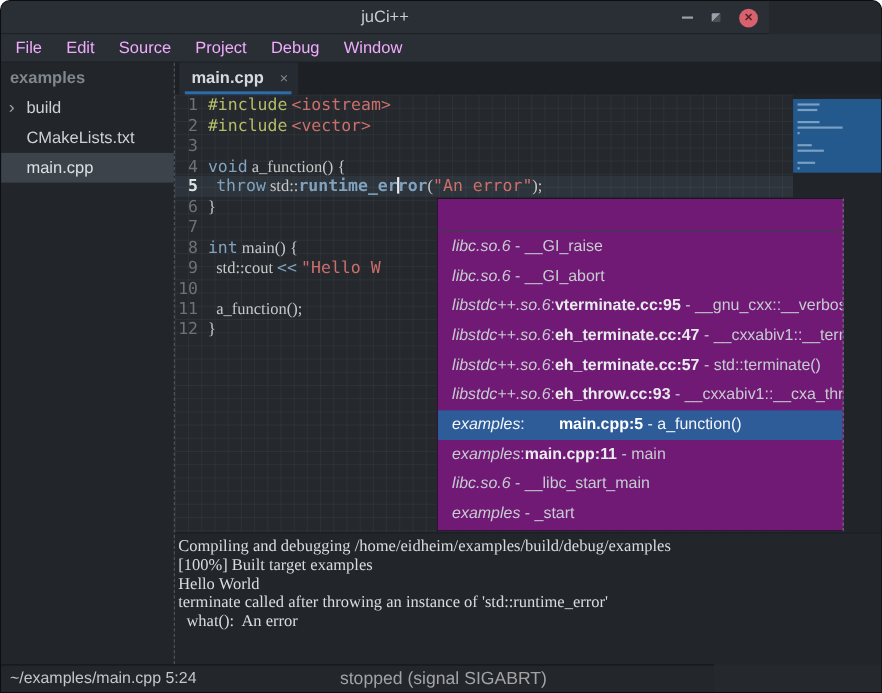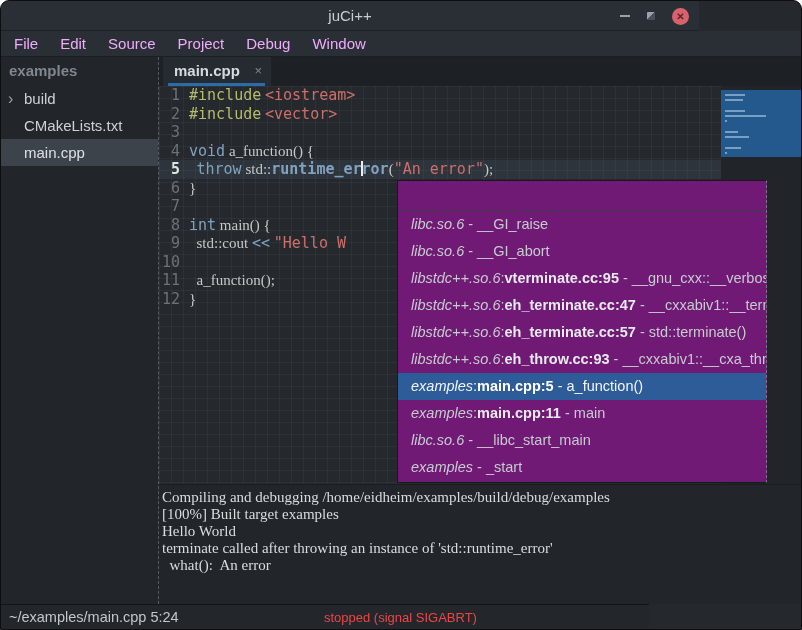--- a/index.html
+++ b/index.html
@@ -129,40 +129,40 @@
     background:#701a75; z-index:10;
     border:1px solid #17191c; border-right:1px dashed #70777e;
   }
   .popup-search { height:30px; border-bottom:1px solid #3a4046; }
   .popup-list { overflow:hidden; }
   .pt-row { height:27px; line-height:27px; padding-left:13px;
     font-size:14.5px; color:#c6cbd0; white-space:nowrap; overflow:hidden; }
   .pt-row .lib { font-style:italic; }
   .pt-row .file { font-weight:bold; color:#e8ebee; }
   .pt-row.selected { background:#2d5c99; color:#f2f5f8; }
-  .pt-row.selected .file { color:#ffffff; }
+  .pt-row.selected .file { color:#ffffff;margin-left:31px; }
 
   
   .terminal {
     position:absolute; left:158px; top:483px; width:644px; height:120px;
     background:#22262b; border-top:1px solid #1a1d21;
     padding:4px 0 0 3px; overflow:hidden;
   }
   .term-line { font-family:Liberation Serif, serif; font-size:15px;
     line-height:17px; color:#d9dcdf; white-space:pre; }
 
   
   .statusbar {
     position:absolute; left:0; top:603px; width:648px; height:27px;
     background:#23272c; border-top:1px solid #121518;
   }
   .status-loc { position:absolute; left:8px; line-height:25px;
     color:#c2c7cc; font-size:14.5px; }
-  .status-debug { position:absolute; left:323px; line-height:25px;
-    color:#ef4444; font-size:13px; }
+  .status-debug { position:absolute; left:308px; line-height:25px;
+    color:#a3a3a3; font-size:16px; }
 </style>
 </head>
 <body>
 
 <div class="window">
 
   <div class="titlebar">
     <div class="title">juCi++</div>
     <div class="win-controls">
       <span class="btn-min"></span>

